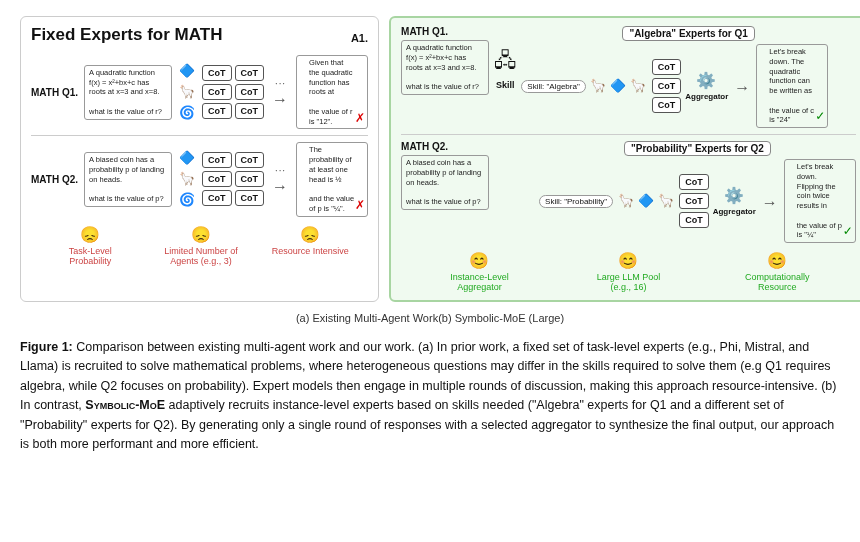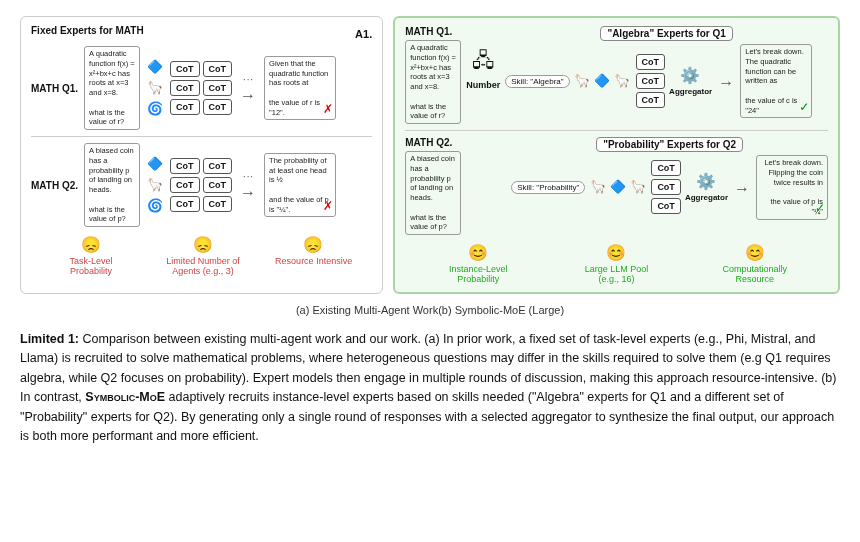--- a/index.html
+++ b/index.html
@@ -38,21 +38,21 @@
     .panel-right {
       border: 2px solid #a8d5a2;
       border-radius: 6px;
       padding: 8px 10px;
       flex: 1;
       background: #f0faf0;
     }
 
     .panel-title {
       font-weight: bold;
-      font-size: 10px;
+      font-size: 17px;
       margin-bottom: 6px;
       font-family: Arial, sans-serif;
     }
 
     
     .q-section {
       display: flex;
       align-items: center;
       gap: 6px;
       margin-bottom: 6px;
@@ -63,21 +63,21 @@
       font-size: 10px;
       font-family: Arial, sans-serif;
       white-space: nowrap;
     }
 
     .q-text-box {
       border: 1px solid #999;
       border-radius: 3px;
       padding: 2px 4px;
       font-size: 7.5px;
-      width: 56px;
+      width: 88px;
       min-height: 52px;
       line-height: 1.3;
       font-family: Arial, sans-serif;
       color: #222;
     }
 
     
     .experts-group {
       display: flex;
       flex-direction: column;
@@ -124,21 +124,21 @@
       align-items: center;
       font-size: 16px;
       color: #555;
       padding: 0 2px;
     }
 
     
     .answer-box {
       border: 1px solid #999;
       border-radius: 3px;
-      padding: 2px 4px;
+      padding: 2px 12px;
       font-size: 7.5px;
       width: 72px;
       min-height: 52px;
       line-height: 1.3;
       font-family: Arial, sans-serif;
       color: #222;
       position: relative;
     }
 
     .result-icon {
@@ -368,21 +368,21 @@
 
         <div style="display:flex;flex-direction:column;gap:3px;">
           <span class="q-label">MATH Q1.</span>
           <div class="q-text-box" style="min-height:55px;">
             A quadratic function f(x) = x²+bx+c has roots at x=3 and x=8.<br><br>what is the value of r?
           </div>
         </div>
 
         <div style="display:flex;flex-direction:column;align-items:center;justify-content:center;height:100%;margin-top:20px;">
           <div class="router-icon">🖧</div>
-          <div class="router-label">Number</div>
+          <div class="router-label">Skill</div>
         </div>
 
         <div style="display:flex;flex-direction:column;gap:3px;flex:1;">
           <div style="display:flex;justify-content:center;">
             <span class="experts-title-badge">"Algebra" Experts for Q1</span>
           </div>
           <div style="display:flex;gap:4px;align-items:center;">
             <span class="skill-label">Skill: "Algebra"</span>
             <div class="experts-group" style="flex-direction:row;gap:2px;">
               <div class="expert-icon">🦙</div>
@@ -450,48 +450,48 @@
                 <span class="cot-box">CoT</span>
               </div>
             </div>
             <div class="aggregator-box">
               <div style="font-size:16px;">⚙️</div>
               <div class="aggregator-label">Aggregator</div>
             </div>
             <div class="arrow-area">
               <span style="font-size:16px;">→</span>
             </div>
-            <div class="answer-box" style="min-height:55px;text-align:right;">
+            <div class="answer-box" style="min-height:55px;">
               Let's break down. Flipping the coin twice results in<br><br>the value of p is "¼"
               <span class="result-icon" style="color:#080;">✓</span>
             </div>
           </div>
         </div>
       </div>
 
       <div class="bottom-labels">
         <div class="bottom-label good">
           <span class="emoji">😊</span>
-          <span>Instance-Level Probability</span>
+          <span>Instance-Level Aggregator</span>
         </div>
         <div class="bottom-label good">
           <span class="emoji">😊</span>
           <span>Large LLM Pool (e.g., 16)</span>
         </div>
         <div class="bottom-label good">
           <span class="emoji">😊</span>
           <span>Computationally Resource</span>
         </div>
       </div>
     </div>
   </div>
 
   <div class="caption-labels">
     <span>(a) Existing Multi-Agent Work</span>
     <span>(b) Symbolic-MoE (Large)</span>
   </div>
 
   <div class="figure-caption">
-    <strong>Limited 1:</strong>
+    <strong>Figure 1:</strong>
     <span>  Comparison between existing multi-agent work and our work. (a) In prior work, a fixed set of task-level experts (e.g., Phi, Mistral, and Llama) is recruited to solve mathematical problems, where heterogeneous questions may differ in the skills required to solve them (e.g Q1 requires algebra, while Q2 focuses on probability).  Expert models then engage in multiple rounds of discussion, making this approach resource-intensive. (b) In contrast, <span style="font-variant:small-caps;font-weight:bold;">Symbolic-MoE</span> adaptively recruits instance-level experts based on skills needed ("Algebra" experts for Q1 and a different set of "Probability" experts for Q2). By generating only a single round of responses with a selected aggregator to synthesize the final output, our approach is both more performant and more efficient.</span>
   </div>
 
 </div>
 
 </body></html>

